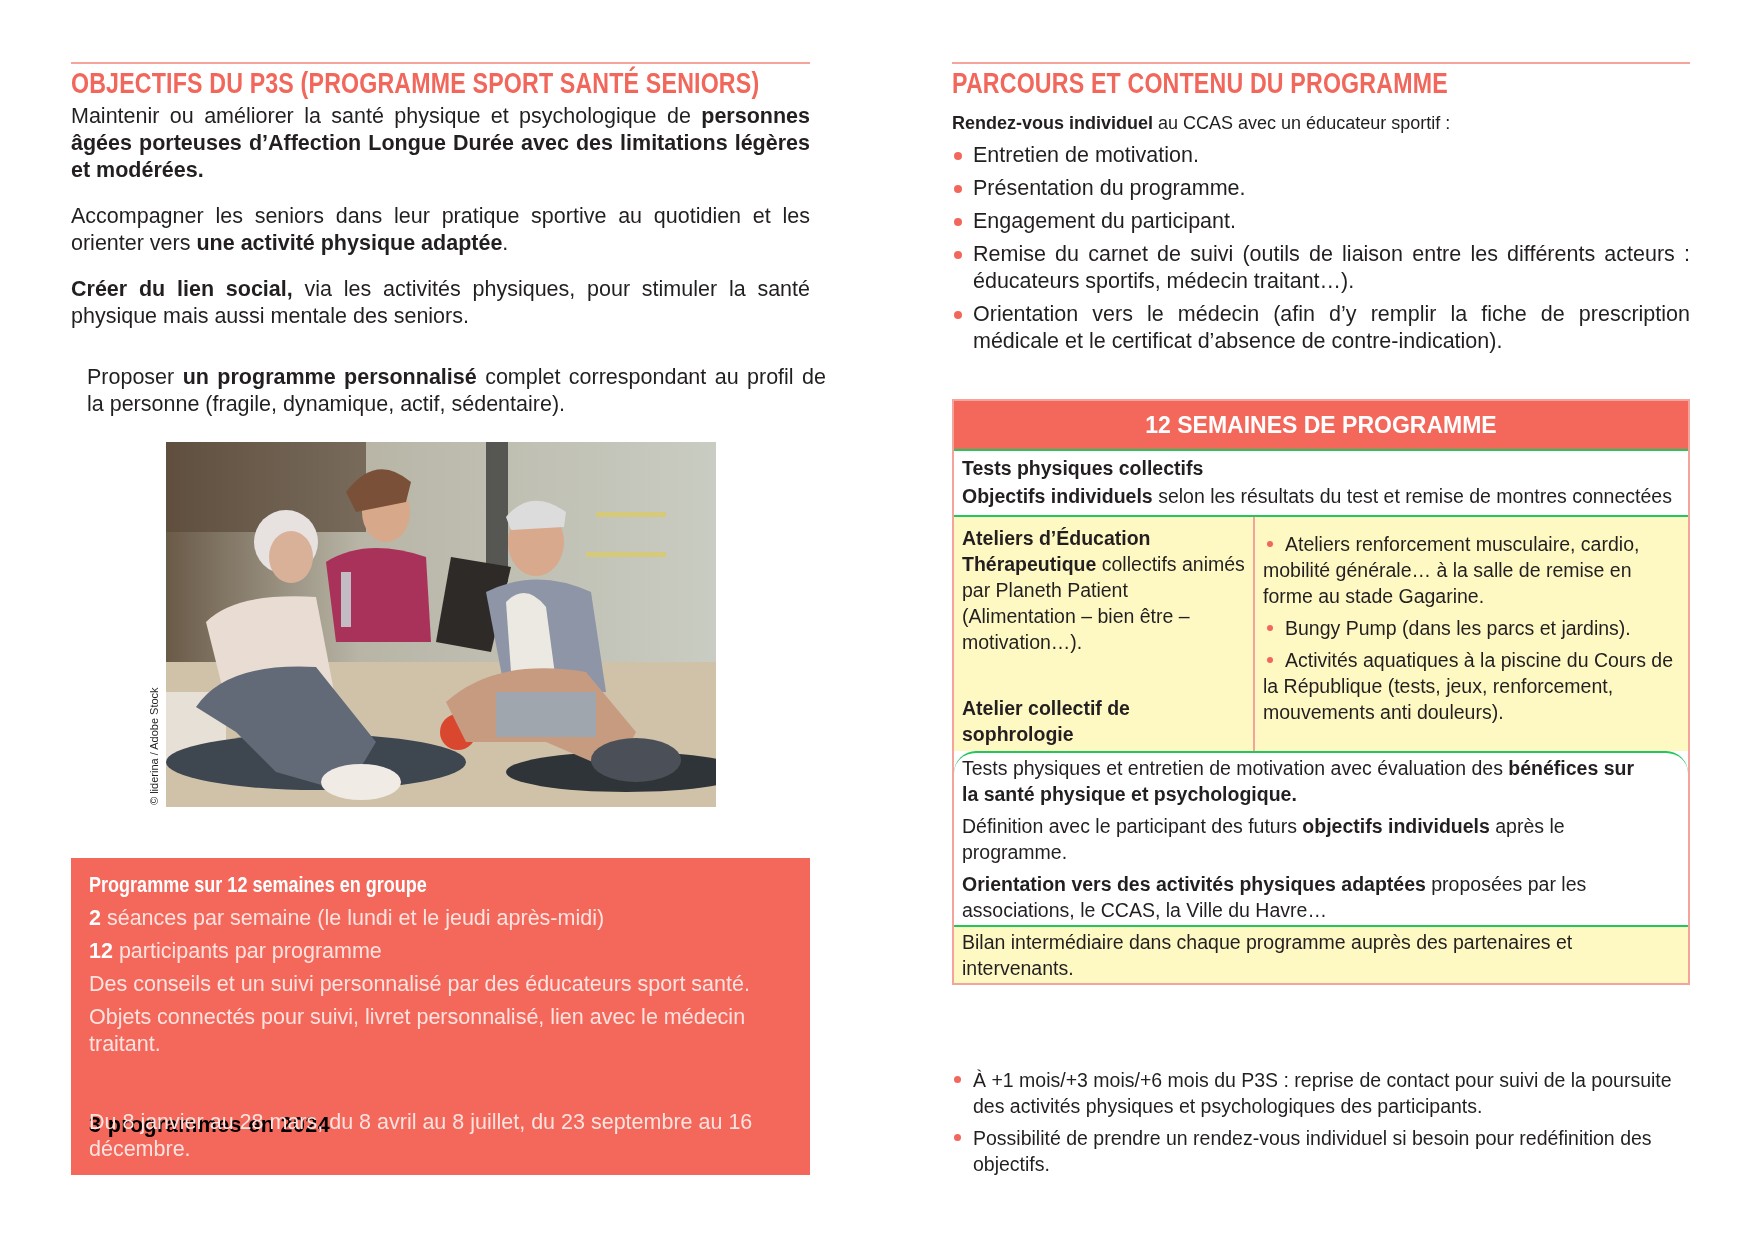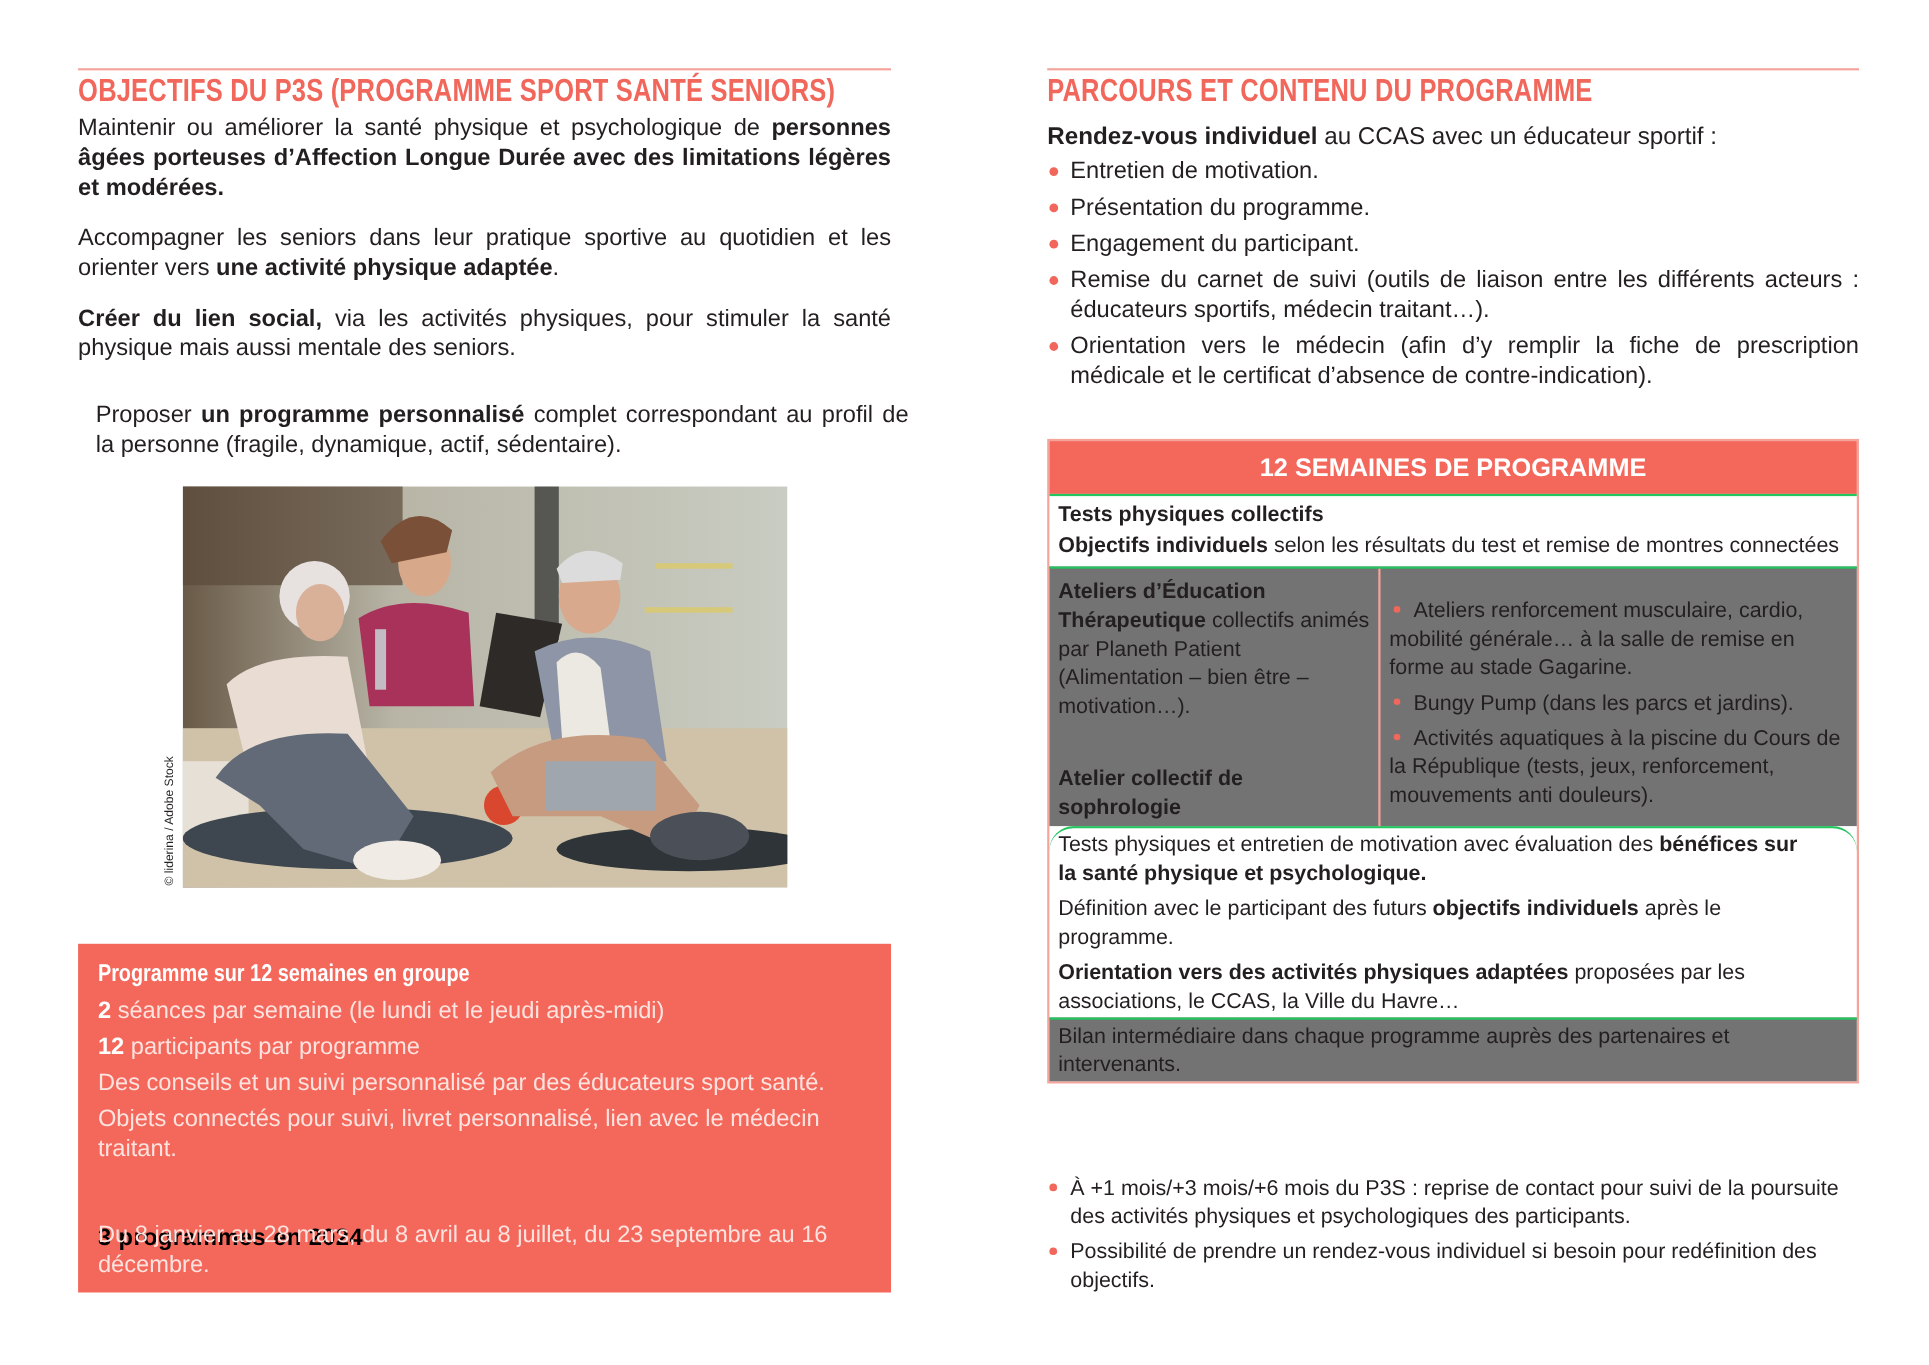--- a/index.html
+++ b/index.html
@@ -15,30 +15,30 @@
   .para b { font-weight:bold; }
   .photo { position:absolute; left:95px; top:442px; width:550px; height:365px; overflow:hidden; }
   .credit { position:absolute; left:77px; top:805px; transform:rotate(-90deg); transform-origin:left top;
             font-size:11px; color:#231f20; white-space:nowrap; }
   .redbox { position:absolute; left:0; top:858px; width:739px; height:317px; background:#f4675b; }
   .rb-title { position:absolute; left:18px; top:14px; font-size:22px; font-weight:bold; color:#fff;
               transform:scaleX(0.82); transform-origin:left top; white-space:nowrap; }
   .rb-line { position:absolute; left:18px; width:700px; font-size:21.5px; line-height:27px; color:#fde3df; }
   .rb-line b { color:#fff; }
   .rb-sub { position:absolute; left:18px; font-size:21.5px; font-weight:bold; color:#000000; letter-spacing:0.4px;margin-top:37px; }
-  .intro { position:absolute; left:0; top:110px; font-size:22px; line-height:27px; }
+  .intro { position:absolute; left:0; top:110px; font-size:18px; line-height:27px; }
   ul.bul { position:absolute; left:0; margin:0; padding:0; list-style:none; width:738px; }
   ul.bul li { position:relative; padding-left:21px; font-size:21.5px; line-height:27px; margin-bottom:6px; text-align:justify; }
   .dot { position:absolute; left:2px; top:10px; width:8px; height:8px; border-radius:50%; background:#f2675b; }
   .tbl { position:absolute; left:0; top:399px; width:738px; border:2px solid #f4a49b; box-sizing:border-box; }
   .tbl-head { background:#f4675b; color:#fff; font-weight:bold; font-size:23px; text-align:center; height:48px; line-height:48px; }
   .row { border-top:2px solid #22c55e; box-sizing:border-box; }
   .cell { font-size:19.5px; line-height:26px; padding:3px 8px; }
   .cell b { font-weight:bold; }
-  .pink { background:#737373;align-items:center; }
+  .pink { background:#fef9c3; }
   .split { display:flex; }
   .split .l { width:301px; border-right:2px solid #f4a49b; box-sizing:border-box; padding:8px 8px 4px 8px; }
   .split .r { flex:1; padding:8px 8px 4px 8px; }
   .mini-dot { display:inline-block; width:6px; height:6px; border-radius:50%; background:#f2675b; margin:0 12px 4px 4px; vertical-align:middle; }
   .tb-item { margin-top:6px; }
   .para-gap { margin-top:6px; }
   ul.bul.small li { font-size:19.5px; line-height:26px; }
   ul.bul.small .dot { top:9px; width:7px; height:7px; }
 </style>
 </head>

